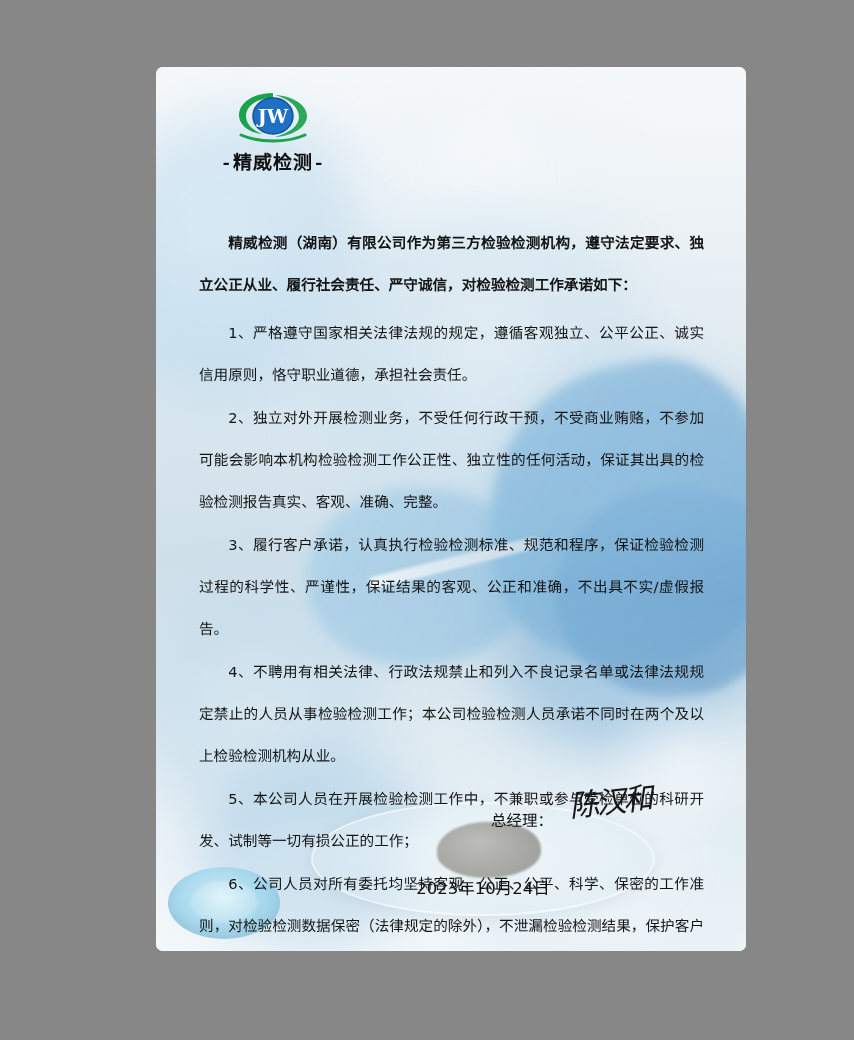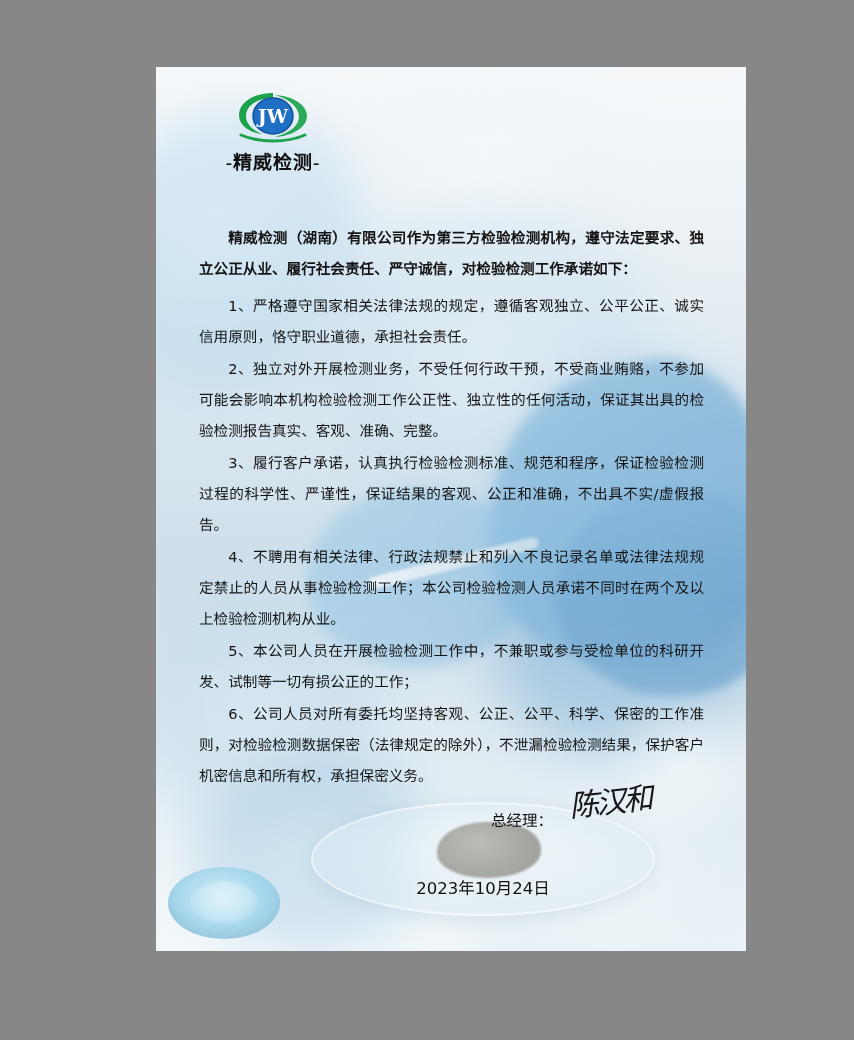--- a/index.html
+++ b/index.html
@@ -15,20 +15,21 @@
   }
 
   #page {
     position: absolute;
     left: 156px;
     top: 67px;
     width: 590px;
     height: 884px;
     overflow: hidden;
     background: #fde047;
+    border-radius: 7px;
   }
 
   
   .bg-layer {
     position: absolute;
     inset: 0;
     pointer-events: none;
   }
   .bg-base {
     background:
@@ -160,21 +161,21 @@
     text-align: center;
   }
   .logo-mark {
     width: 84px;
     height: 56px;
     margin: 0 auto;
     position: relative;
   }
   .logo-name {
     margin-top: 2px;
-    font-family: Liberation Serif, serif;
+    font-family: Liberation Mono, monospace;
     font-weight: bold;
     font-size: 19px;
     color: #111;
     letter-spacing: 1px;
     white-space: nowrap;
   }
 
   .doc-title {
     position: absolute;
     top: 96px;
@@ -189,21 +190,21 @@
     color: #0d0d0d;
   }
 
   .body-text {
     position: absolute;
     left: 43px;
     top: 155px;
     width: 505px;
     color: #141414;
     font-size: 14.6px;
-    line-height: 31px;
+    line-height: 42px;
     font-family: "DejaVu Sans", "Liberation Sans", sans-serif;
     text-align: justify;
   }
   .para {
     margin: 0 0 1px 0;
     text-indent: 2em;
   }
   .para.lead {
     font-weight: bold;
     margin-bottom: 6px;

